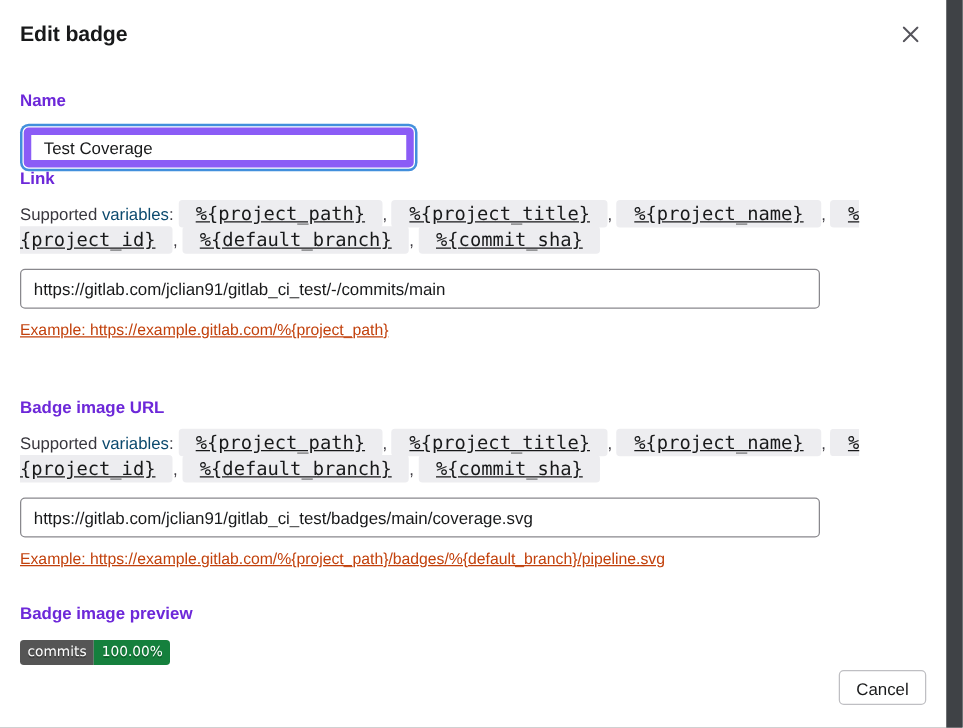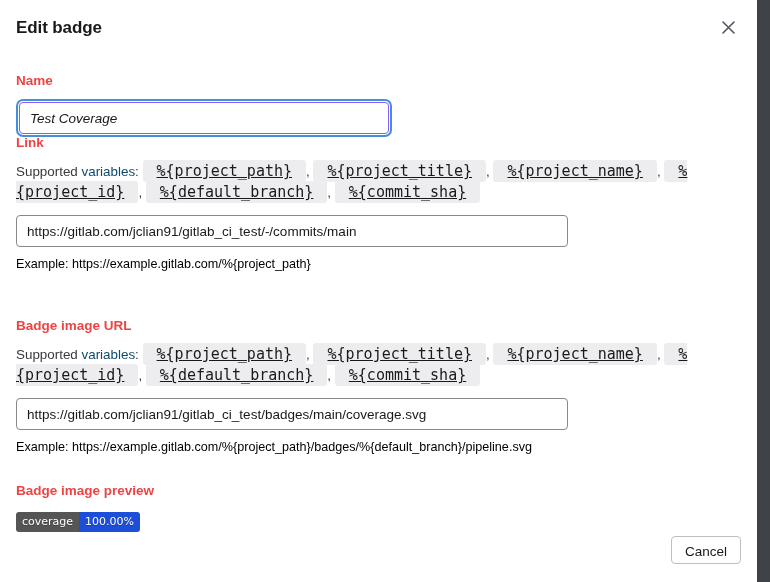--- a/index.html
+++ b/index.html
@@ -65,21 +65,21 @@
   .close-btn svg { display: block; }
 
   .modal-body {
     padding: 0 16px;
     box-sizing: border-box;
   }
 
   .field-label {
     font-size: 13.5px;
     font-weight: bold;
-    color: #ef4444;
+    color: #6d28d9;
     margin: 0;
     line-height: 18px;
   }
 
   .group-name { margin-top: 24px; }
   .group-link { }
   .group-image { margin-top: 44px; }
   .group-preview { margin-top: 26px; }
 
   .supported-line {
@@ -103,46 +103,46 @@
     color: #18191a;
     border-radius: 3px;
     padding: 2px 14px;
     white-space: normal;
     text-decoration: underline;
   }
 
   .text-input {
     display: block;
     box-sizing: border-box;
-    width: 552px;
+    width: 640px;
     height: 32px;
     margin-top: 12px;
     padding: 4px 10px;
     font-family: "Liberation Sans", sans-serif;
     font-size: 13.5px;
     color: #18191a;
     background: #ffffff;
     border: 1px solid #89888d;
     border-radius: 4px;
     outline: none;
   }
 
   .text-input.focused {
-    width: 370px;
+    width: 312px;
     margin-left: 3px;
-    border: 1px solid #8b5cf6;
+    border: 6px solid #8b5cf6;
     box-shadow: 0 0 0 1px #ffffff, 0 0 0 3px #428fdc;
-    font-style: italic;
   }
 
   .help-text {
     font-size: 12.6px;
-    color: #000000;
+    color: #c2410c;
     line-height: 17px;
     margin-top: 9px;
+    text-decoration: underline;
   }
 
   .badge-preview {
     margin-top: 12px;
     display: inline-flex;
     align-items: stretch;
     height: 20px;
     border-radius: 3px;
     overflow: hidden;
     font-family: "DejaVu Sans", sans-serif;
@@ -233,22 +233,22 @@
       <div class="supported-line">
         <span>Supported </span><a class="var-link" href="#">variables</a><span>: </span><span class="var-list"><code class="chip">%{project_path}</code>, <code class="chip">%{project_title}</code>, <code class="chip">%{project_name}</code>, <code class="chip">%{project_id}</code>, <code class="chip">%{default_branch}</code>, <code class="chip">%{commit_sha}</code></span>
       </div>
       <input class="text-input" type="text" value="https://gitlab.com/jclian91/gitlab_ci_test/badges/main/coverage.svg" style="">
       <div class="help-text">Example: https://example.gitlab.com/%{project_path}/badges/%{default_branch}/pipeline.svg</div>
     </div>
 
     <div class="group-preview">
       <div class="field-label">Badge image preview</div>
       <div class="badge-preview">
-        <span class="badge-left" style="background: rgb(85, 85, 85);">coverage</span>
-        <span class="badge-right" style="background: #1d4ed8;">100.00%</span>
+        <span class="badge-left" style="background: rgb(85, 85, 85);">commits</span>
+        <span class="badge-right" style="background: #15803d;">100.00%</span>
       </div>
     </div>
 
   </div>
 
   <div class="modal-footer">
     <button class="btn btn-cancel">Cancel</button>
   </div>
 
 </div>

